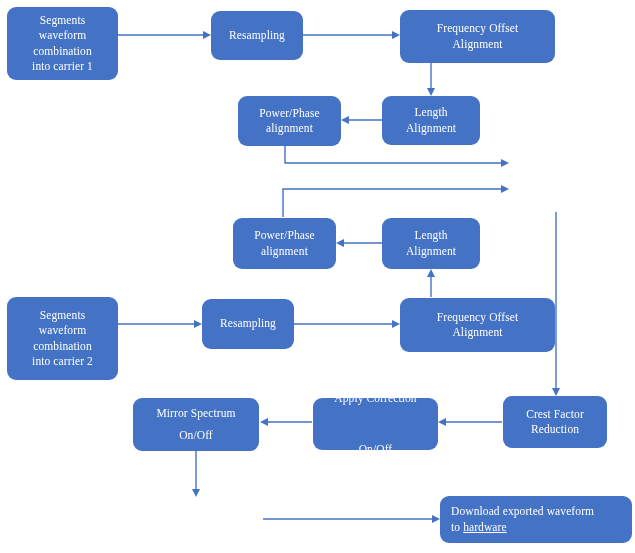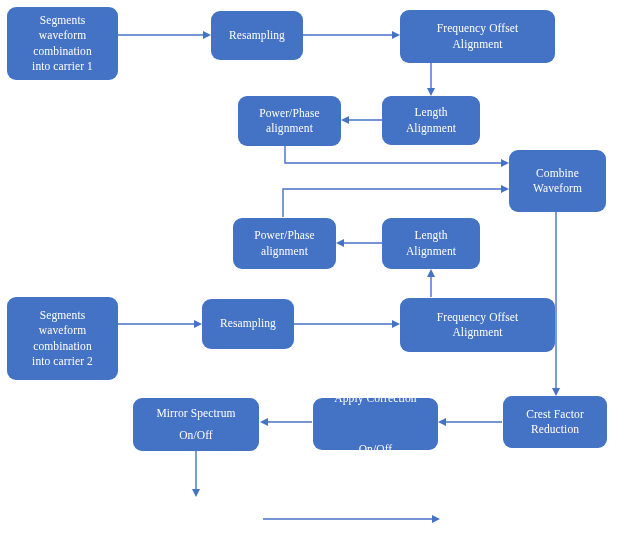--- a/index.html
+++ b/index.html
@@ -154,24 +154,20 @@
   <div class="node" style="left:382px;top:96px;width:98px;height:49px;">
     <span class="ln">Length</span>
     <span class="ln">Alignment</span>
   </div>
 
   <div class="node" style="left:238px;top:96px;width:103px;height:50px;">
     <span class="ln">Power/Phase</span>
     <span class="ln">alignment</span>
   </div>
 
-  <div class="node" style="left:509px;top:150px;width:97px;height:62px;">
-    <span class="ln">Combine</span>
-    <span class="ln">Waveform</span>
-  </div>
 
   <div class="node" style="left:233px;top:218px;width:103px;height:51px;">
     <span class="ln">Power/Phase</span>
     <span class="ln">alignment</span>
   </div>
 
   <div class="node" style="left:382px;top:218px;width:98px;height:51px;">
     <span class="ln">Length</span>
     <span class="ln">Alignment</span>
   </div>
@@ -201,14 +197,18 @@
     <span class="ln">Apply Correction</span>
     <span class="ln">On/Off</span>
   </div>
 
   <div class="node spaced" style="left:133px;top:398px;width:126px;height:53px;">
     <span class="ln">Mirror Spectrum</span>
     <span class="ln">On/Off</span>
   </div>
 
 
+  <div class="node left-align" style="left:440px;top:496px;width:192px;height:47px;">
+    <span class="ln">Download exported waveform</span>
+    <span class="ln"><span>to </span><span class="u">hardware</span></span>
+  </div>
 
 </div>
 
 </body></html>

